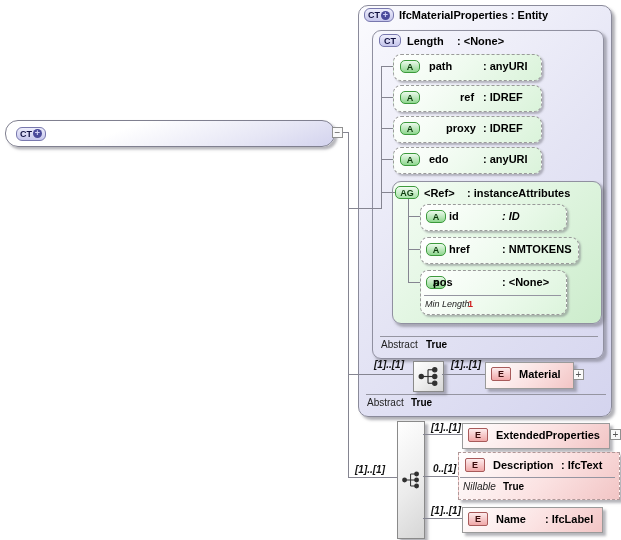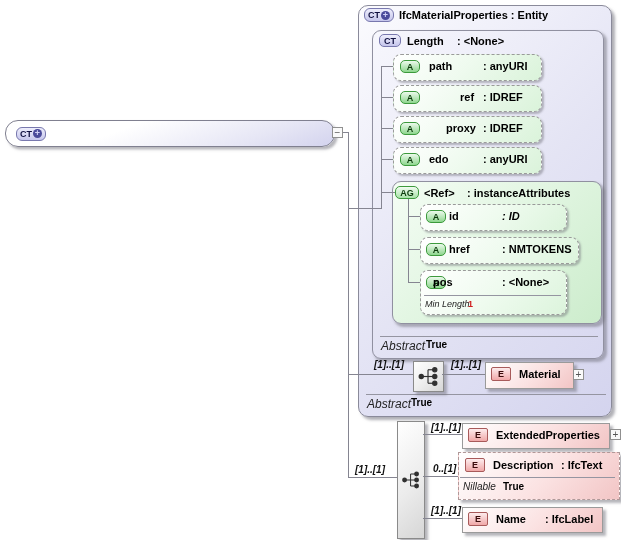--- a/index.html
+++ b/index.html
@@ -46,21 +46,21 @@
   .iag{width:24px;height:13px;border:1px solid #3c9a3c;border-radius:5px;color:#0c3a0c;
     background:linear-gradient(#f2fcf2,#a8e2a8);}
   .ie{width:20px;height:14px;border:1px solid #a85a5a;border-radius:2px;color:#3a0c0c;
     background:linear-gradient(#fdeced,#f0a8a8);}
   .toggle{width:11px;height:11px;border:1px solid #909090;background:#fafafa;color:#555;
     font-size:10px;line-height:9px;text-align:center;box-sizing:border-box;cursor:pointer;}
   
   .t{font-size:11px;font-weight:bold;color:#000;white-space:nowrap;}
   .t105{font-size:10.5px;font-weight:bold;color:#000;white-space:nowrap;}
   .occ{font-size:10px;font-weight:bold;font-style:italic;color:#111;white-space:nowrap;}
-  .fl{font-size:12px;font-style:italic;color:#222;white-space:nowrap;text-align:center;}
+  .fl{font-size:10px;color:#222;white-space:nowrap;text-align:center;}
   .fv{font-size:10px;font-weight:600;color:#000;white-space:nowrap;}
   .fls{font-size:9px;font-style:italic;color:#222;white-space:nowrap;}
   .fvr{font-size:9px;font-weight:bold;color:#d02020;white-space:nowrap;}
   
   .ln{background:#858591;}
   .sep{background:#9595a1;}
 </style>
 </head>
 <body>
 

